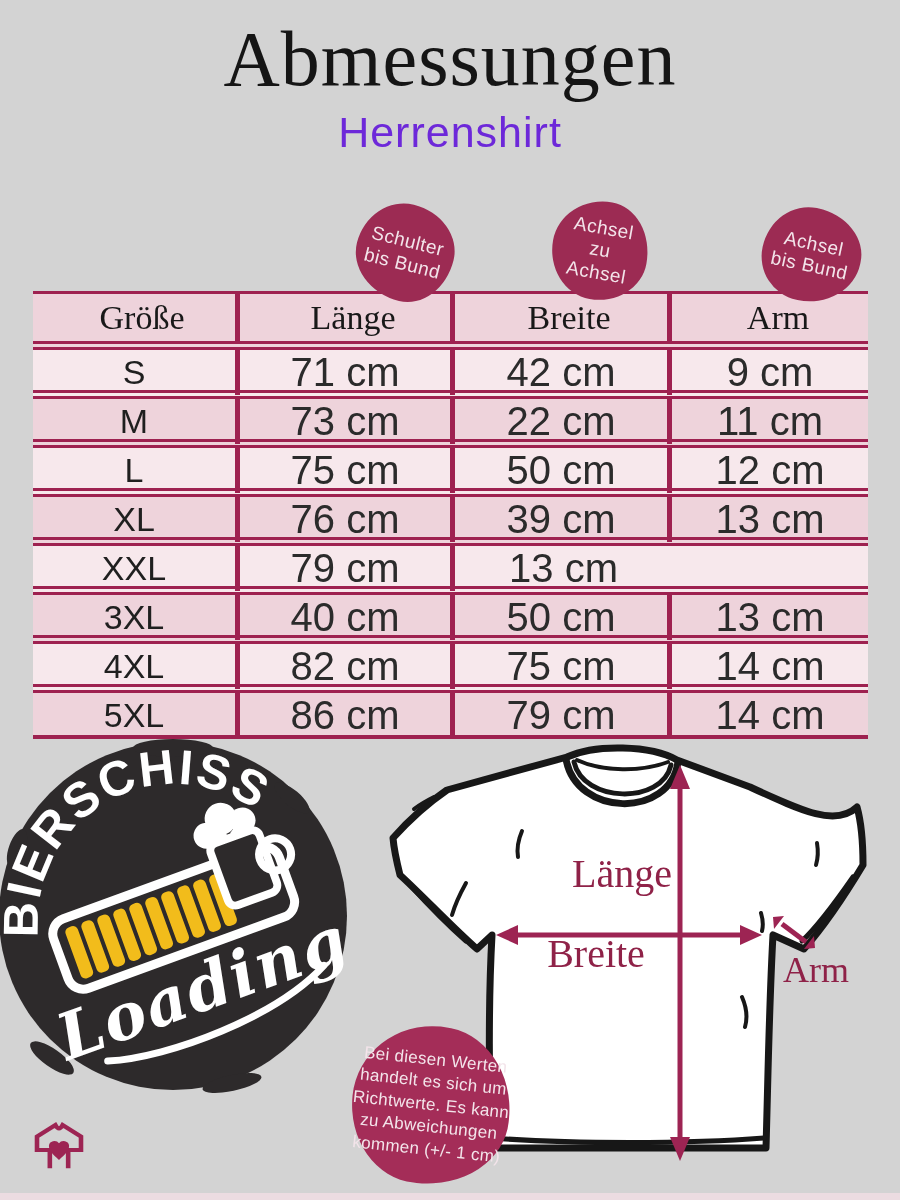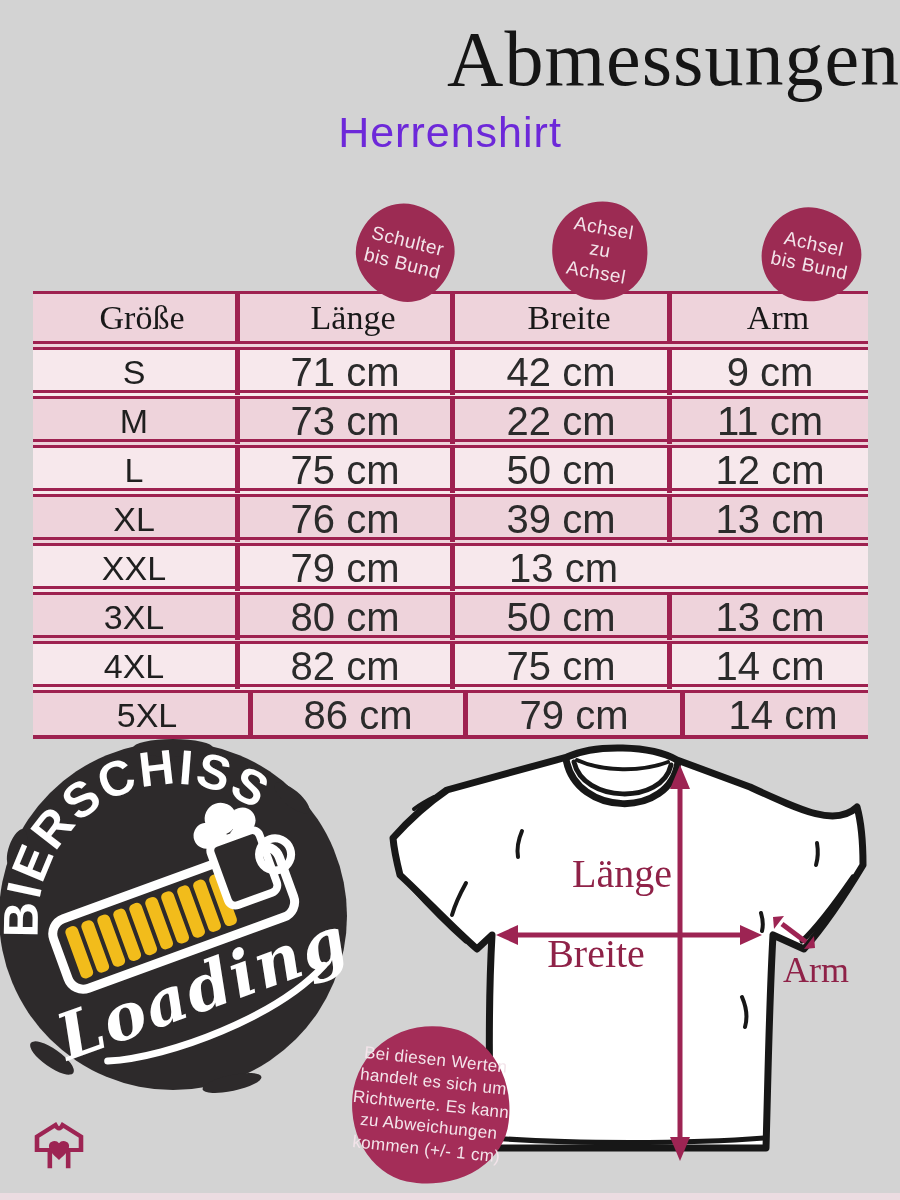--- a/index.html
+++ b/index.html
@@ -3,21 +3,21 @@
 <meta charset="utf-8">
 <style>
   html,body{margin:0;padding:0;background:#b9b9b9;}
   .page{
     position:relative;width:900px;height:1200px;overflow:hidden;
     background:#d3d3d3;font-family:"Liberation Sans",sans-serif;
     margin:0 auto;
   }
   
   .title{
-    position:absolute;top:14px;left:0;width:100%;text-align:right;
+    position:absolute;top:14px;left:0;width:100%;text-align:center;
     font-family:"Liberation Serif",serif;font-size:78px;font-weight:400;
     color:#151515;letter-spacing:1px;
   }
   .subtitle{
     position:absolute;top:108px;left:0;width:100%;text-align:center;
     font-family:"Liberation Sans",sans-serif;font-weight:300;font-size:43px;
     color:#6d28d9;letter-spacing:1px;
   }
   
   .stamp{
@@ -45,21 +45,21 @@
     border-right:5px solid #9e2150;
   }
   .t-head > div:last-child,.t-row > div:last-child{border-right:none;}
   .t-head{height:56px;background:#eed3db;border-bottom:9px double #9e2150;}
   .t-head > div{
     font-family:"Liberation Serif",serif;font-size:34px;color:#181818;padding-left:16px;
   }
   .t-row{height:49px;border-bottom:9px double #9e2150;}
   .t-row.odd{background:#f7e8ec;}
   .t-row.even{background:#eed3db;}
-  .t-row:last-child{border-bottom:4px solid #9e2150;height:46px;padding-left:13px;}
+  .t-row:last-child{border-bottom:4px solid #9e2150;height:46px;}
   .t-row .cell-size{font-size:34px;color:#1f1f1f;letter-spacing:0;}
   .t-row .cell-val{font-size:40px;color:#2b2b2b;font-weight:300;}
   
   .logo-svg{position:absolute;left:-8px;top:738px;z-index:1;}
   
   .shirt-svg{position:absolute;left:370px;top:735px;z-index:2;}
   
   .disclaimer{
     left:352px;top:1026px;width:158px;height:158px;background:#a42d58;
     border-radius:52% 48% 55% 45% / 50% 55% 45% 52%;transform:rotate(6deg);
@@ -135,21 +135,21 @@
         </div>
 
         <div class="t-row odd">
           <div class="cell-size">XXL</div>
           <div class="cell-val">79 cm</div>
           <div class="cell-val">13 cm</div>
         </div>
 
         <div class="t-row even">
           <div class="cell-size">3XL</div>
-          <div class="cell-val">80 cm</div>
+          <div class="cell-val">40 cm</div>
           <div class="cell-val">50 cm</div>
           <div class="cell-val">13 cm</div>
         </div>
 
         <div class="t-row odd">
           <div class="cell-size">4XL</div>
           <div class="cell-val">82 cm</div>
           <div class="cell-val">75 cm</div>
           <div class="cell-val">14 cm</div>
         </div>

